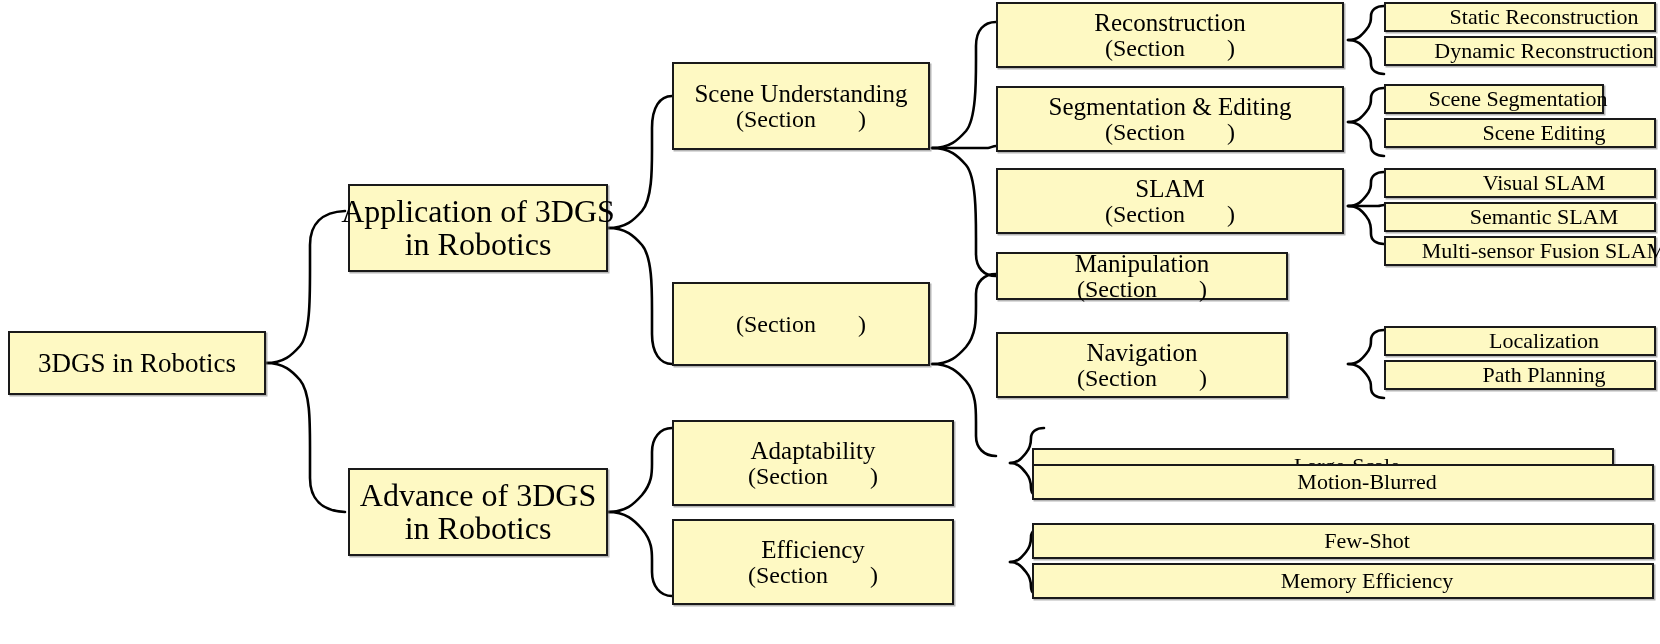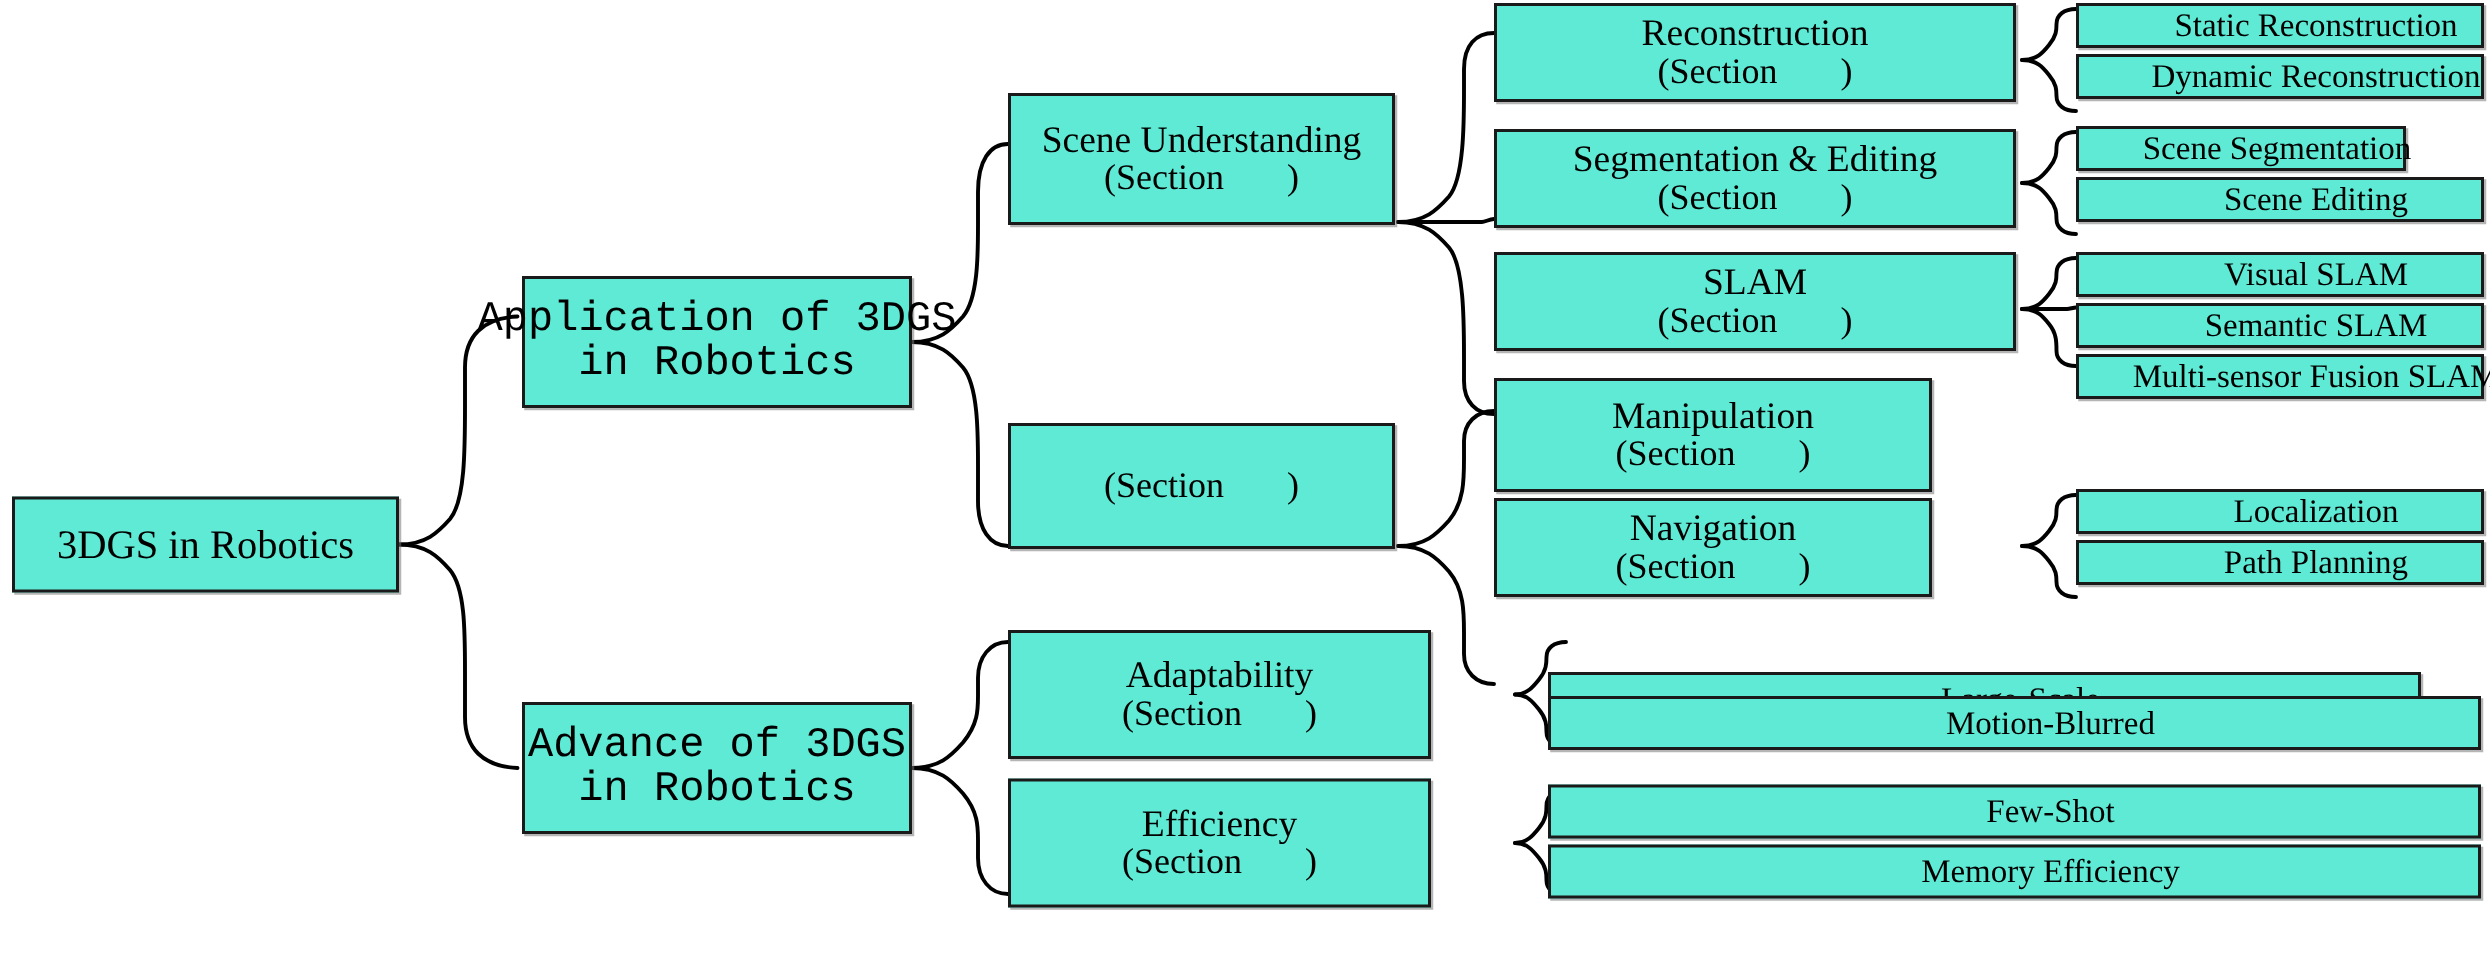--- a/index.html
+++ b/index.html
@@ -16,33 +16,33 @@
   }
   #links{
     position:absolute;
     left:0;top:0;
     width:1660px;height:644px;
     pointer-events:none;
   }
   .node{
     position:absolute;
     box-sizing:border-box;
-    background:#5eead4;
+    background:#fef9c3;
     border:2px solid #1a1a1a;
     display:flex;
     flex-direction:column;
     align-items:center;
     justify-content:center;
     text-align:center;
     line-height:1.04;
     box-shadow:1.5px 1.5px 0 rgba(120,120,120,0.55);
   }
   .node .ln{display:block;white-space:nowrap;}
   .t-root{font-size:27px;}
-  .t-l1{font-size:28px;font-family:Liberation Mono, monospace;}
+  .t-l1{font-size:32px;}
   .t-l2{font-size:25px;}
   .t-l3{font-size:22px;padding-left:48px;}
   .sec{font-size:24px;}
   
   .secwrap{display:inline-block;white-space:pre;}
   .refgap{display:inline-block;width:42px;}
 </style>
 </head>
 <body>
 
@@ -129,21 +129,21 @@
   <div class="node t-l2" style="left:996px; top:86px; width:348px; height:66px;">
     <span class="ln">Segmentation &amp; Editing</span>
     <span class="ln sec"><span class="secwrap">(Section</span><span class="refgap"></span><span class="secwrap">)</span></span>
   </div>
 
   <div class="node t-l2" style="left:996px; top:168px; width:348px; height:66px;">
     <span class="ln">SLAM</span>
     <span class="ln sec"><span class="secwrap">(Section</span><span class="refgap"></span><span class="secwrap">)</span></span>
   </div>
 
-  <div class="node t-l2" style="left:996px; top:252px; width:292px; height:76px;">
+  <div class="node t-l2" style="left:996px; top:252px; width:292px; height:48px;">
     <span class="ln">Manipulation</span>
     <span class="ln sec"><span class="secwrap">(Section</span><span class="refgap"></span><span class="secwrap">)</span></span>
   </div>
 
   <div class="node t-l2" style="left:996px; top:332px; width:292px; height:66px;">
     <span class="ln">Navigation</span>
     <span class="ln sec"><span class="secwrap">(Section</span><span class="refgap"></span><span class="secwrap">)</span></span>
   </div>
 
   <div class="node t-l3" style="left:1384px; top:2px; width:272px; height:30px;">

